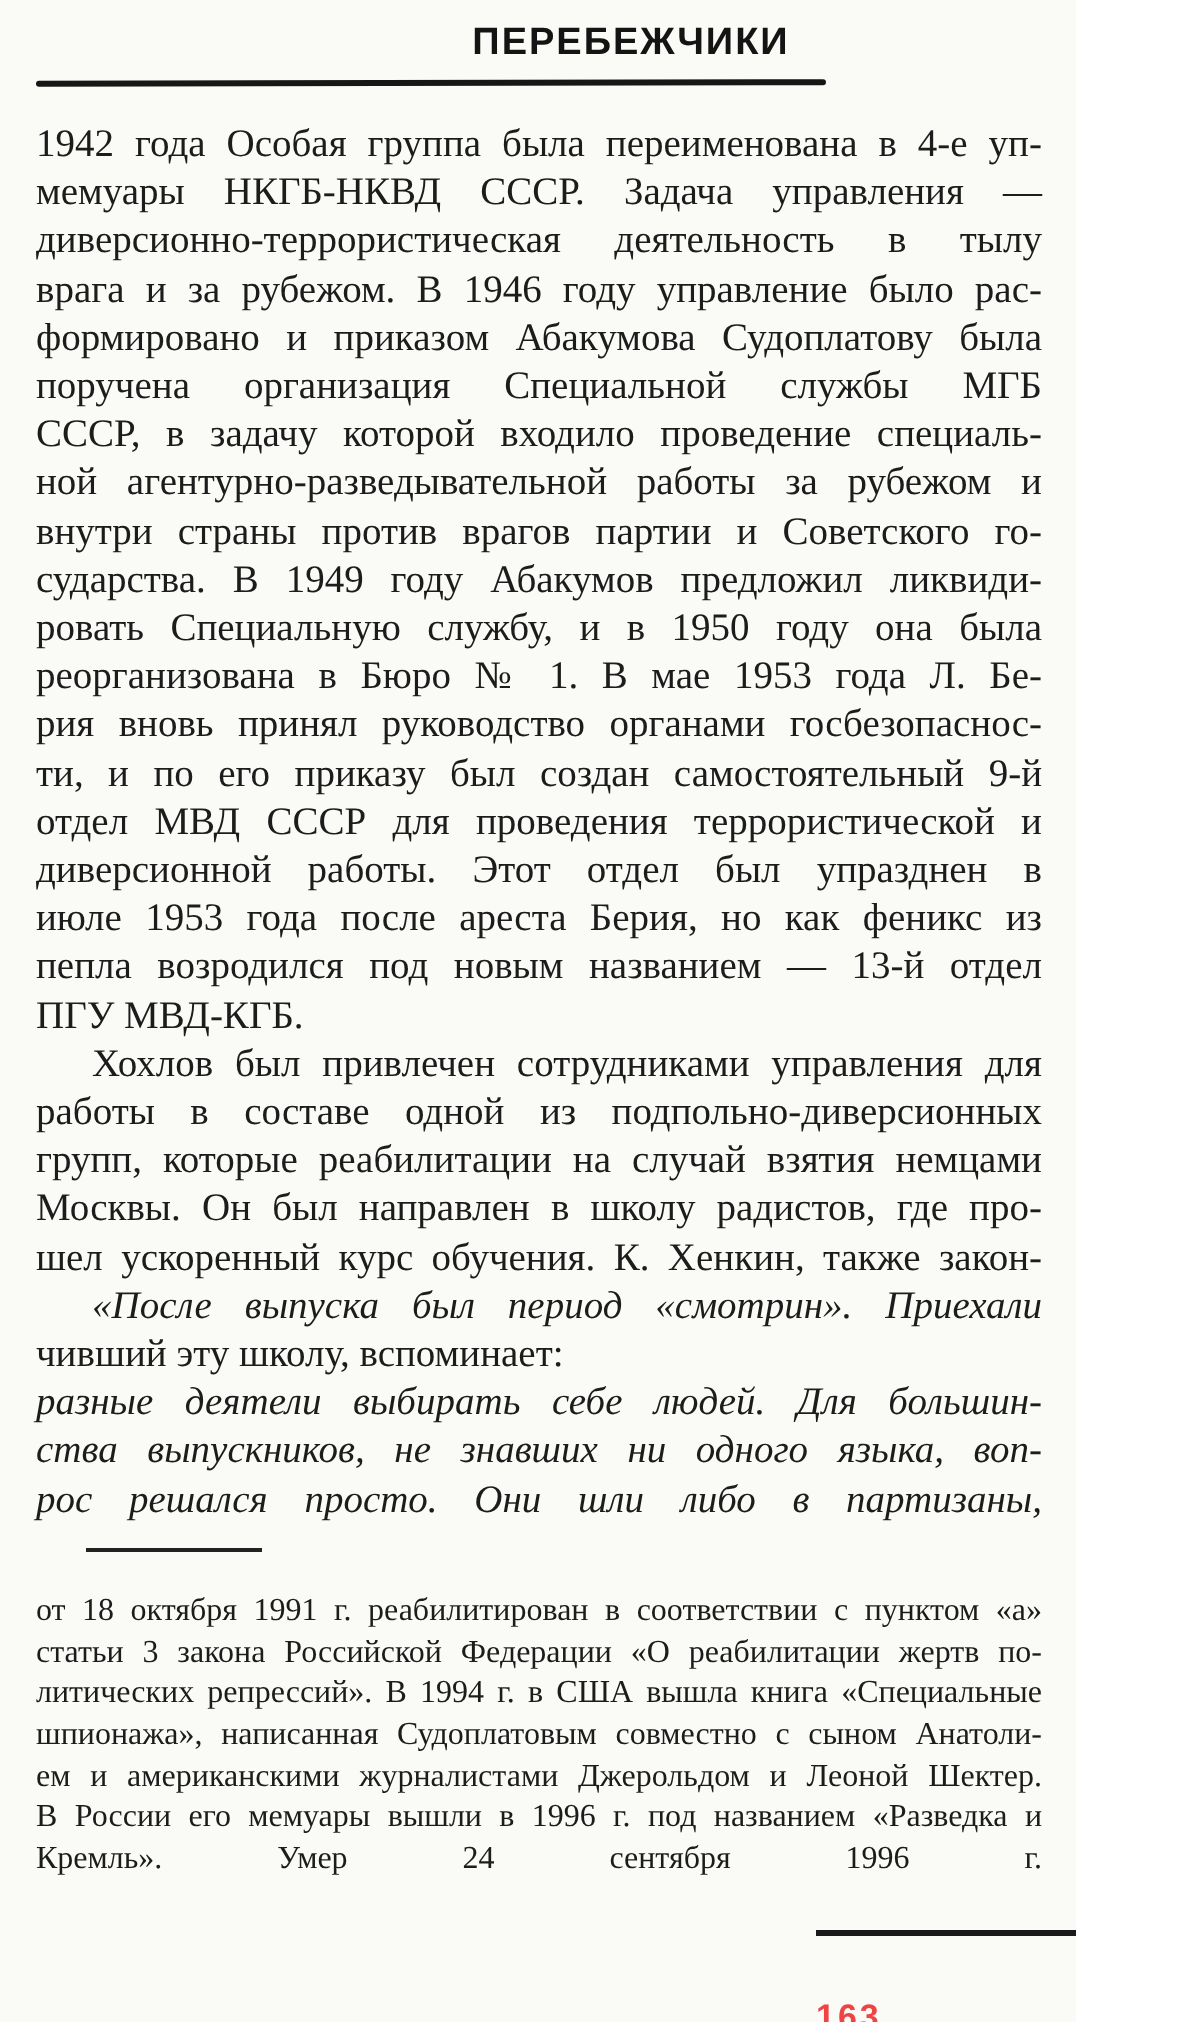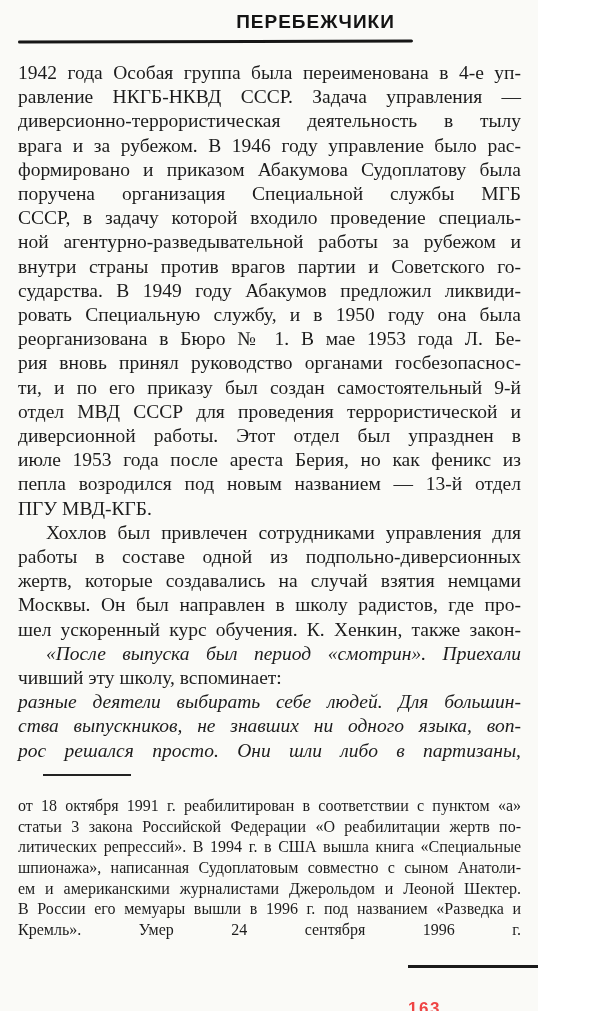--- a/index.html
+++ b/index.html
@@ -101,21 +101,21 @@
   <div class="content">
 
     <div class="running-head">ПЕРЕБЕЖЧИКИ</div>
 
     <div class="header-rule"></div>
 
     <div class="body-text">
 
         <div class="line">1942 года Особая группа была переименована в 4-е уп-</div>
 
-        <div class="line">равление НКГБ-НКВД СССР. Задача управления —</div>
+        <div class="line">мемуары НКГБ-НКВД СССР. Задача управления —</div>
 
         <div class="line">диверсионно-террористическая деятельность в тылу</div>
 
         <div class="line">врага и за рубежом. В 1946 году управление было рас-</div>
 
         <div class="line">формировано и приказом Абакумова Судоплатову была</div>
 
         <div class="line">поручена организация Специальной службы МГБ</div>
 
         <div class="line">СССР, в задачу которой входило проведение специаль-</div>
@@ -141,21 +141,21 @@
         <div class="line">июле 1953 года после ареста Берия, но как феникс из</div>
 
         <div class="line">пепла возродился под новым названием — 13-й отдел</div>
 
         <div class="line no-justify">ПГУ МВД-КГБ.</div>
 
         <div class="line indent">Хохлов был привлечен сотрудниками управления для</div>
 
         <div class="line">работы в составе одной из подпольно-диверсионных</div>
 
-        <div class="line">жертв, которые создавались на случай взятия немцами</div>
+        <div class="line">групп, которые реабилитации на случай взятия немцами</div>
 
         <div class="line">Москвы. Он был направлен в школу радистов, где про-</div>
 
         <div class="line">шел ускоренный курс обучения. К. Хенкин, также закон-</div>
 
         <div class="line indent italic">«После выпуска был период «смотрин». Приехали</div>
 
         <div class="line no-justify">чивший эту школу, вспоминает:</div>
 
         <div class="line italic">разные деятели выбирать себе людей. Для большин-</div>

